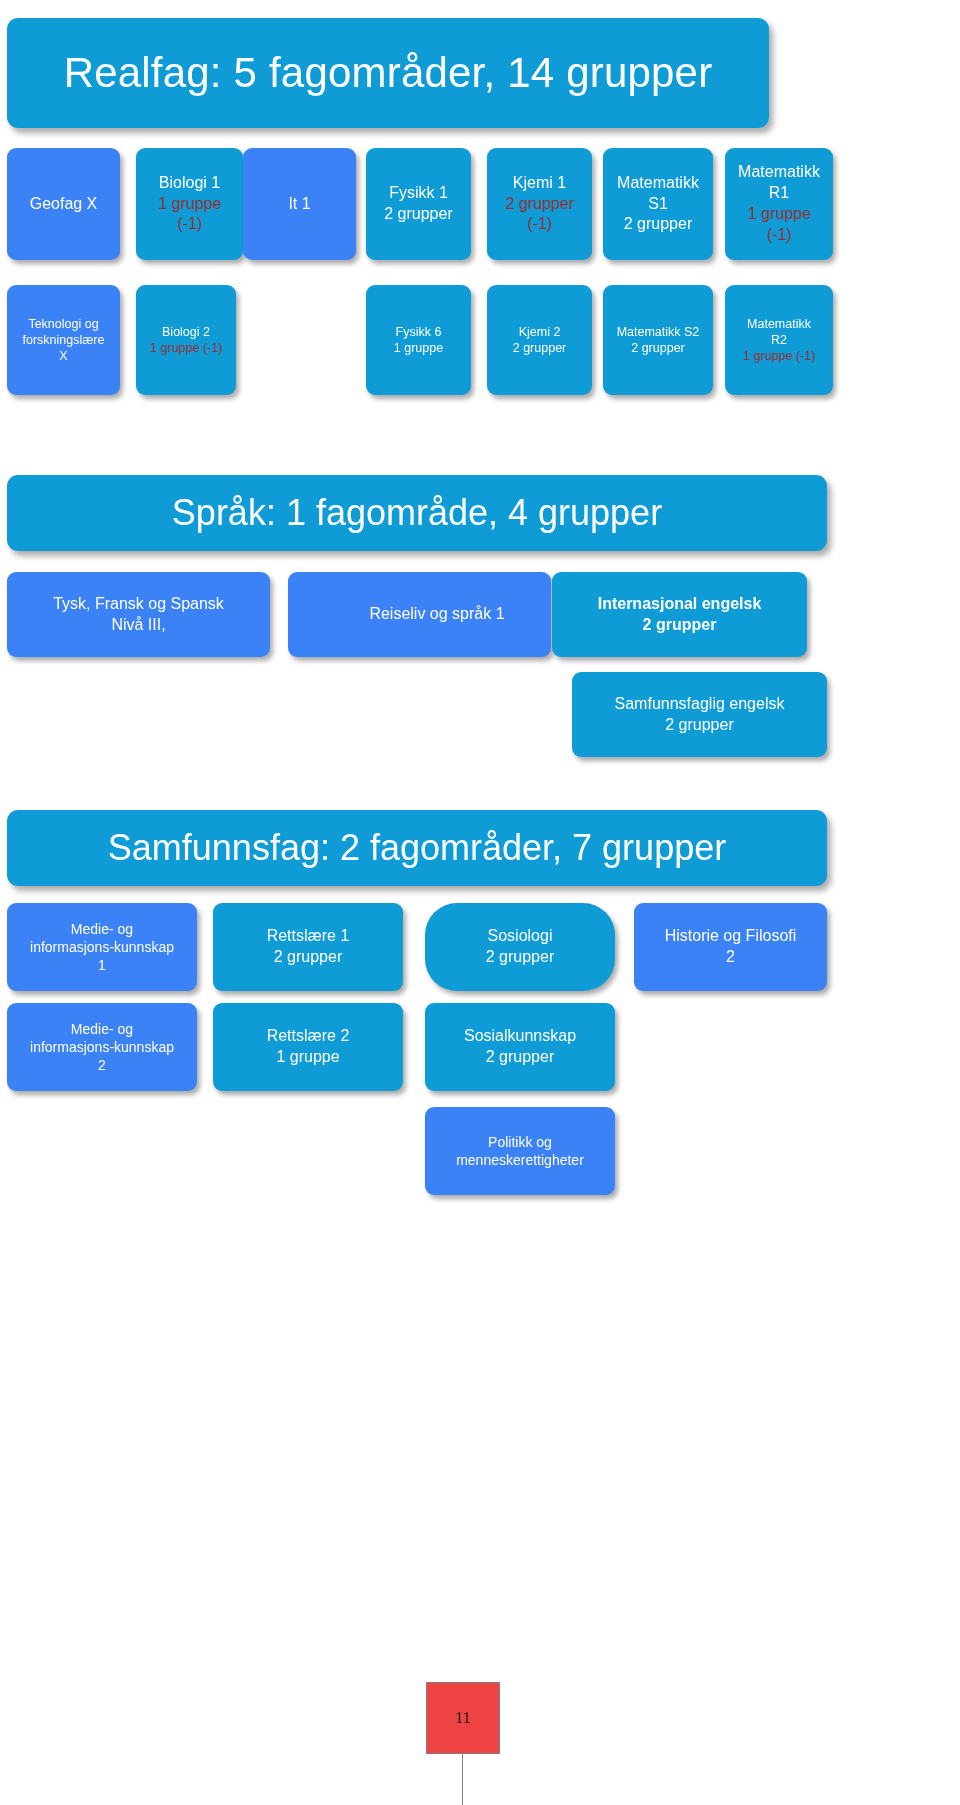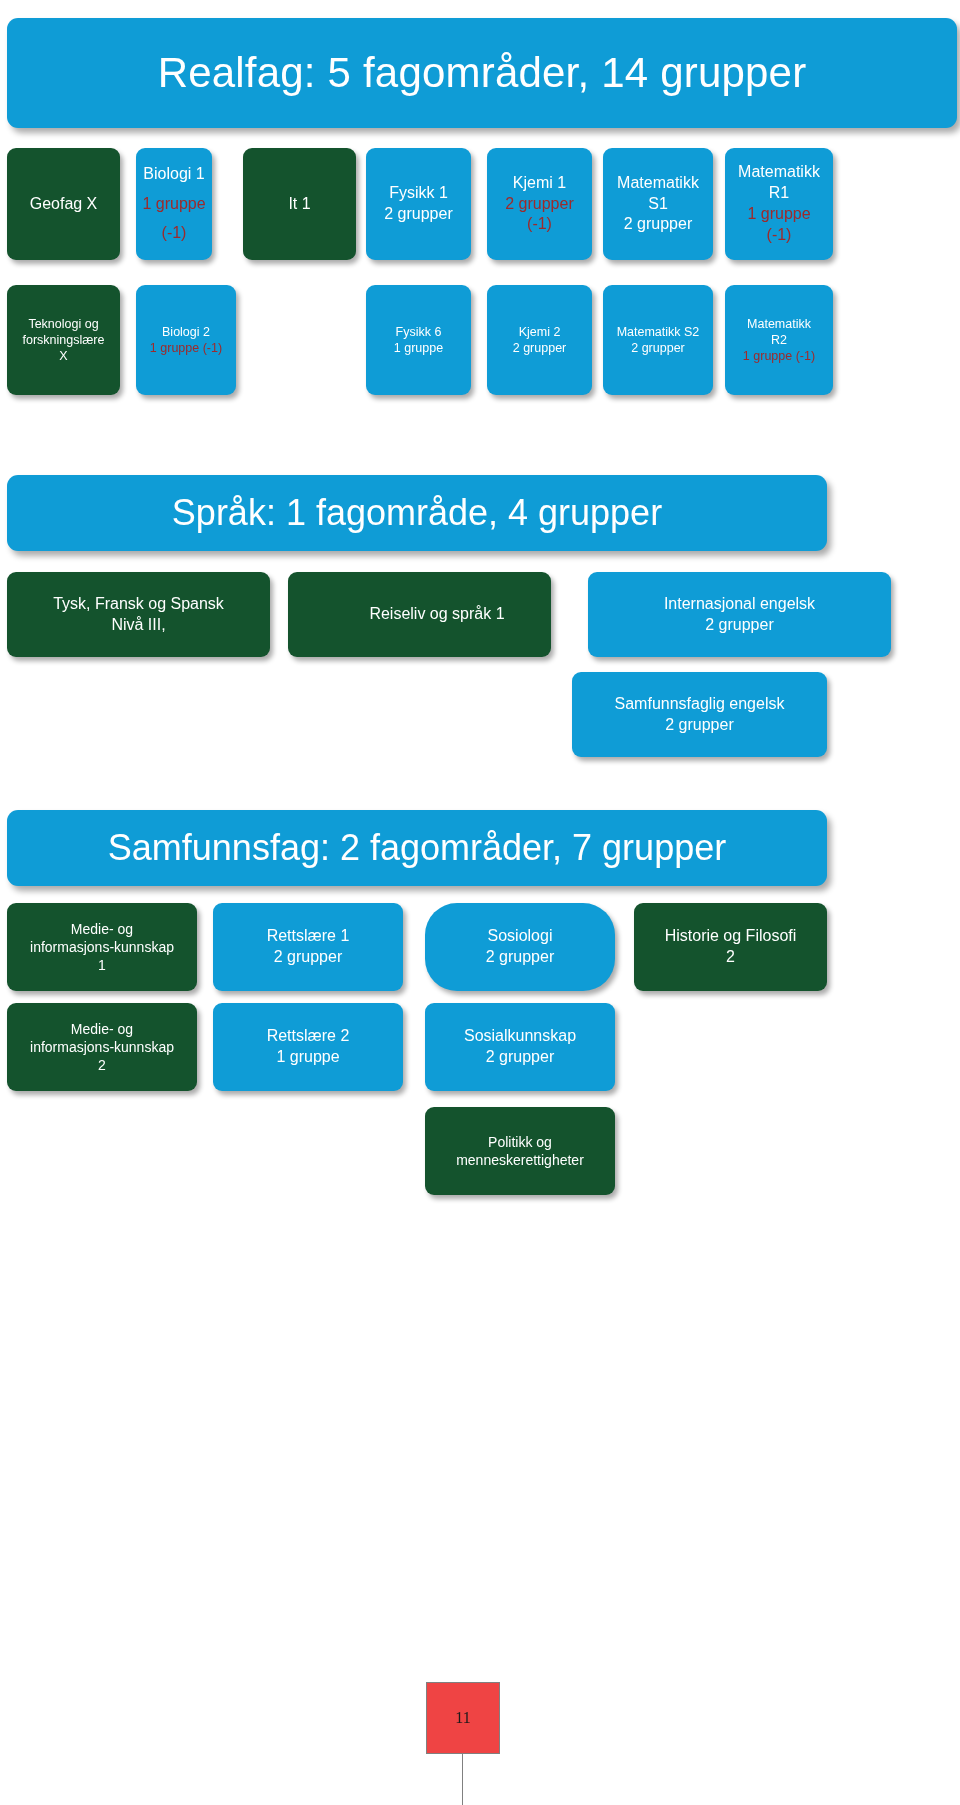--- a/index.html
+++ b/index.html
@@ -31,21 +31,21 @@
     flex-direction: column;
     align-items: center;
     justify-content: center;
     text-align: center;
     line-height: 1.30;
     padding: 4px 5px;
     box-shadow: 3px 4px 5px rgba(0,0,0,0.33);
     overflow: hidden;
   }
   .blue  { background: #0f9cd6; }
-  .red   { background: #14532d; }
+  .red   { background: #3b82f6; }
 
   
   .banner {
     position: absolute;
     box-sizing: border-box;
     border-radius: 11px;
     background: #0f9cd6;
     color: #ffffff;
     display: flex;
     align-items: center;
@@ -83,29 +83,29 @@
     position: absolute;
     background: #808080;
     width: 1px;
   }
 </style>
 </head>
 <body>
 
 <div class="slide">
 
-  <div class="banner t-big" style="left:7px; top:18px; width:950px; height:110px;">
+  <div class="banner t-big" style="left:7px; top:18px; width:762px; height:110px;">
     <span>Realfag: 5 fagområder, 14 grupper</span>
   </div>
 
   <div class="box red" style="left:7px; top:148px; width:113px; height:112px;">
     <span class="line l1">Geofag X</span>
   </div>
 
-  <div class="box blue" style="left:136px; top:148px; width:76px; height:112px;gap:9px;">
+  <div class="box blue" style="left:136px; top:148px; width:107px; height:112px;">
     <span class="line l1">Biologi 1</span>
     <span class="line l1 dark-red">1 gruppe</span>
     <span class="line l1 dark-red">(-1)</span>
   </div>
 
   <div class="box red" style="left:243px; top:148px; width:113px; height:112px;">
     <span class="line l1">It 1</span>
   </div>
 
   <div class="box blue" style="left:366px; top:148px; width:105px; height:112px;">
@@ -170,21 +170,21 @@
 
   <div class="box red" style="left:7px; top:572px; width:263px; height:85px;">
     <span class="line l1">Tysk, Fransk og Spansk</span>
     <span class="line l1">Nivå III,</span>
   </div>
 
   <div class="box red" style="left:288px; top:572px; width:263px; height:85px;padding-left:40px;">
     <span class="line l1">Reiseliv  og språk 1</span>
   </div>
 
-  <div class="box blue" style="left:588px; top:572px; width:303px; height:85px;">
+  <div class="box blue" style="left:552px; top:572px; width:255px; height:85px;font-weight:bold;">
     <span class="line l1">Internasjonal engelsk</span>
     <span class="line l1">2 grupper</span>
   </div>
 
   <div class="box blue" style="left:572px; top:672px; width:255px; height:85px;">
     <span class="line l1">Samfunnsfaglig engelsk</span>
     <span class="line l1">2 grupper</span>
   </div>
 
   <div class="banner t-mid" style="left:7px; top:810px; width:820px; height:76px;">

